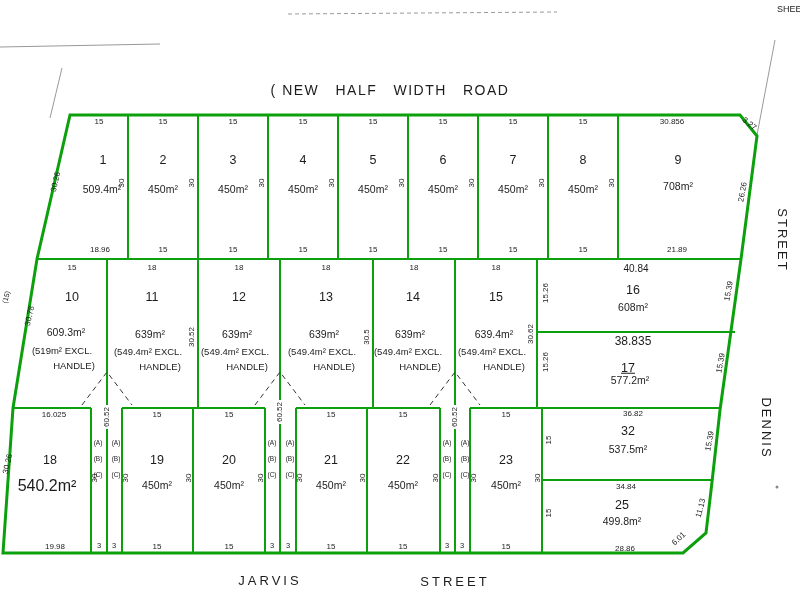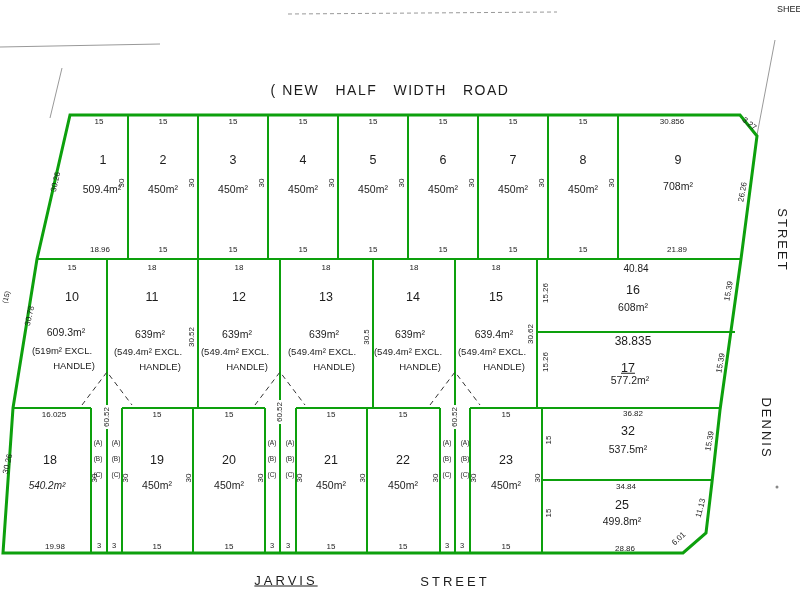--- a/index.html
+++ b/index.html
@@ -181,21 +181,21 @@
     <div class="lbl bg" style="left: 107px; top: 417px; font-size: 8px; transform: translate(-50%, -50%) rotate(-90deg);">60.52</div>
     <div class="lbl bg" style="left: 280px; top: 412px; font-size: 8px; transform: translate(-50%, -50%) rotate(-90deg);">60.52</div>
     <div class="lbl bg" style="left: 455px; top: 417px; font-size: 8px; transform: translate(-50%, -50%) rotate(-90deg);">60.52</div>
     <div class="lbl" style="left: 8px; top: 464px; font-size: 8px; transform: translate(-50%, -50%) rotate(-77deg);">30.26</div>
     <div class="lbl" style="left: 50px; top: 460px; font-size: 12.5px; transform: translate(-50%, -50%);">18</div>
     <div class="lbl" style="left: 157px; top: 460px; font-size: 12.5px; transform: translate(-50%, -50%);">19</div>
     <div class="lbl" style="left: 229px; top: 460px; font-size: 12.5px; transform: translate(-50%, -50%);">20</div>
     <div class="lbl" style="left: 331px; top: 460px; font-size: 12.5px; transform: translate(-50%, -50%);">21</div>
     <div class="lbl" style="left: 403px; top: 460px; font-size: 12.5px; transform: translate(-50%, -50%);">22</div>
     <div class="lbl" style="left: 506px; top: 460px; font-size: 12.5px; transform: translate(-50%, -50%);">23</div>
-    <div class="lbl" style="left: 47px; top: 486px; font-size: 10px; transform: translate(-50%, -50%); font-style: italic;">540.2m²</div>
+    <div class="lbl" style="left: 47px; top: 486px; font-size: 16px; transform: translate(-50%, -50%);">540.2m²</div>
     <div class="lbl" style="left: 157px; top: 485px; font-size: 10.5px; transform: translate(-50%, -50%);">450m²</div>
     <div class="lbl" style="left: 229px; top: 485px; font-size: 10.5px; transform: translate(-50%, -50%);">450m²</div>
     <div class="lbl" style="left: 331px; top: 485px; font-size: 10.5px; transform: translate(-50%, -50%);">450m²</div>
     <div class="lbl" style="left: 403px; top: 485px; font-size: 10.5px; transform: translate(-50%, -50%);">450m²</div>
     <div class="lbl" style="left: 506px; top: 485px; font-size: 10.5px; transform: translate(-50%, -50%);">450m²</div>
     <div class="lbl" style="left: 628px; top: 431px; font-size: 12.5px; transform: translate(-50%, -50%);">32</div>
     <div class="lbl" style="left: 628px; top: 449px; font-size: 10.5px; transform: translate(-50%, -50%);">537.5m²</div>
     <div class="lbl" style="left: 626px; top: 487px; font-size: 8px; transform: translate(-50%, -50%);">34.84</div>
     <div class="lbl" style="left: 622px; top: 505px; font-size: 12.5px; transform: translate(-50%, -50%);">25</div>
     <div class="lbl" style="left: 622px; top: 521px; font-size: 10.5px; transform: translate(-50%, -50%);">499.8m²</div>
@@ -237,20 +237,20 @@
     <div class="lbl" style="left: 157px; top: 547px; font-size: 8px; transform: translate(-50%, -50%);">15</div>
     <div class="lbl" style="left: 229px; top: 547px; font-size: 8px; transform: translate(-50%, -50%);">15</div>
     <div class="lbl" style="left: 272px; top: 546px; font-size: 7.5px; transform: translate(-50%, -50%);">3</div>
     <div class="lbl" style="left: 288px; top: 546px; font-size: 7.5px; transform: translate(-50%, -50%);">3</div>
     <div class="lbl" style="left: 331px; top: 547px; font-size: 8px; transform: translate(-50%, -50%);">15</div>
     <div class="lbl" style="left: 403px; top: 547px; font-size: 8px; transform: translate(-50%, -50%);">15</div>
     <div class="lbl" style="left: 447px; top: 546px; font-size: 7.5px; transform: translate(-50%, -50%);">3</div>
     <div class="lbl" style="left: 462px; top: 546px; font-size: 7.5px; transform: translate(-50%, -50%);">3</div>
     <div class="lbl" style="left: 506px; top: 547px; font-size: 8px; transform: translate(-50%, -50%);">15</div>
     <div class="lbl" style="left: 625px; top: 549px; font-size: 8px; transform: translate(-50%, -50%);">28.86</div>
-    <div class="lbl" style="left: 286px; top: 580px; font-size: 13px; letter-spacing: 3px; transform: translate(-50%, -50%); text-decoration: underline;">JARVIS</div>
+    <div class="lbl" style="left: 270px; top: 580px; font-size: 13px; letter-spacing: 3px; transform: translate(-50%, -50%);">JARVIS</div>
     <div class="lbl" style="left: 455px; top: 581px; font-size: 13px; letter-spacing: 3px; transform: translate(-50%, -50%);">STREET</div>
     <div class="lbl" style="left: 782px; top: 240px; font-size: 13px; letter-spacing: 2px; transform: translate(-50%, -50%) rotate(90deg);">STREET</div>
     <div class="lbl" style="left: 766px; top: 428px; font-size: 13px; letter-spacing: 2px; transform: translate(-50%, -50%) rotate(90deg);">DENNIS</div>
     <div class="lbl" style="left: 390px; top: 90px; font-size: 14px; letter-spacing: 1.5px; transform: translate(-50%, -50%);">( NEW   HALF   WIDTH   ROAD</div>
     <div class="lbl" style="left: 792px; top: 9px; font-size: 9px; transform: translate(-50%, -50%);">SHEET</div>
     <div class="lbl" style="left: 6px; top: 297px; font-size: 7px; transform: translate(-50%, -50%) rotate(-75deg);">(15)</div>
   </div>
 
 </body></html>

